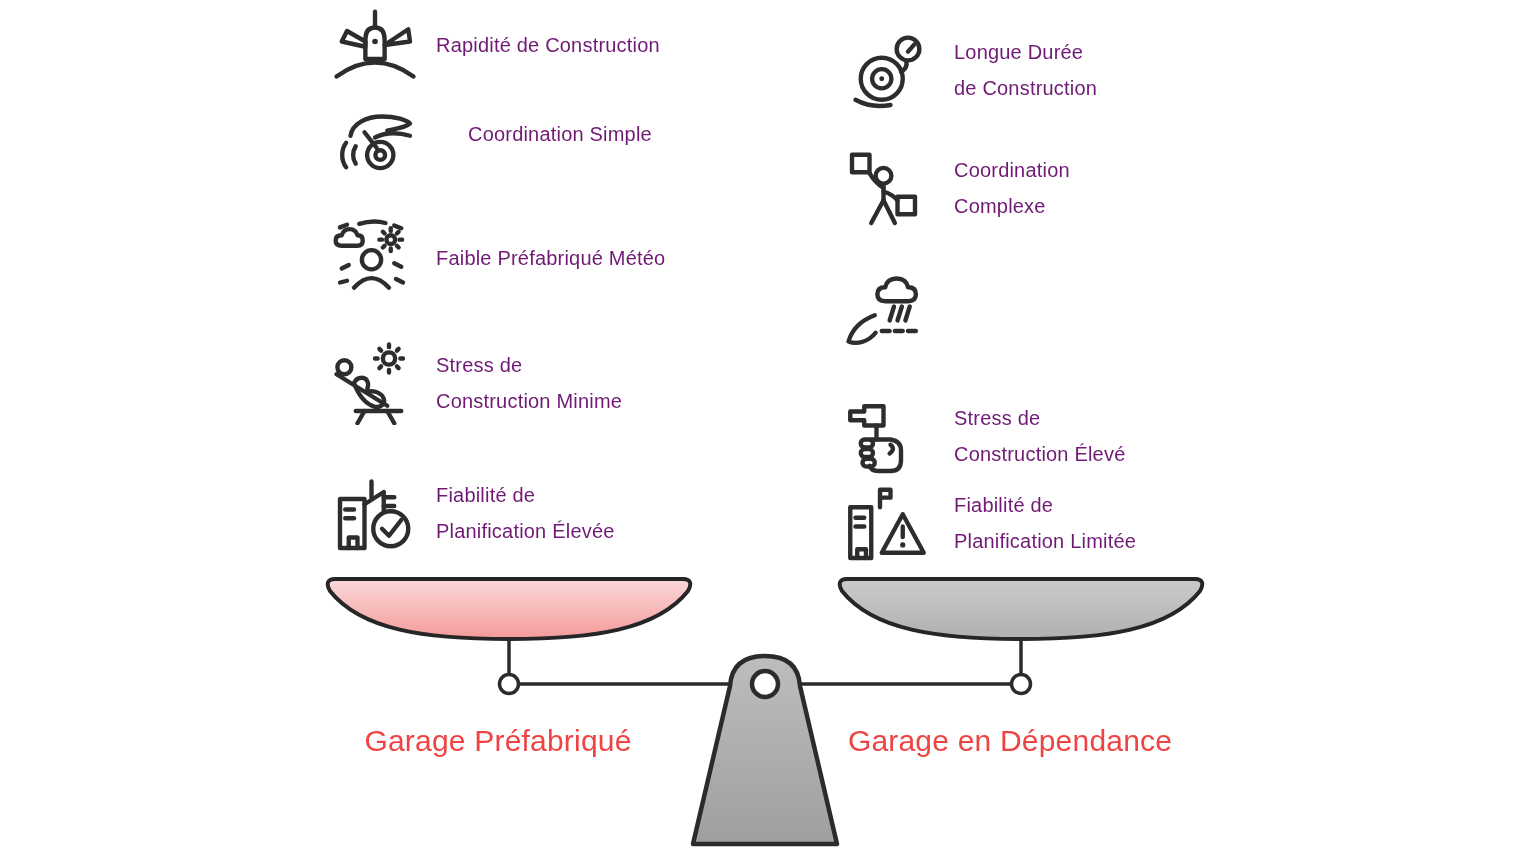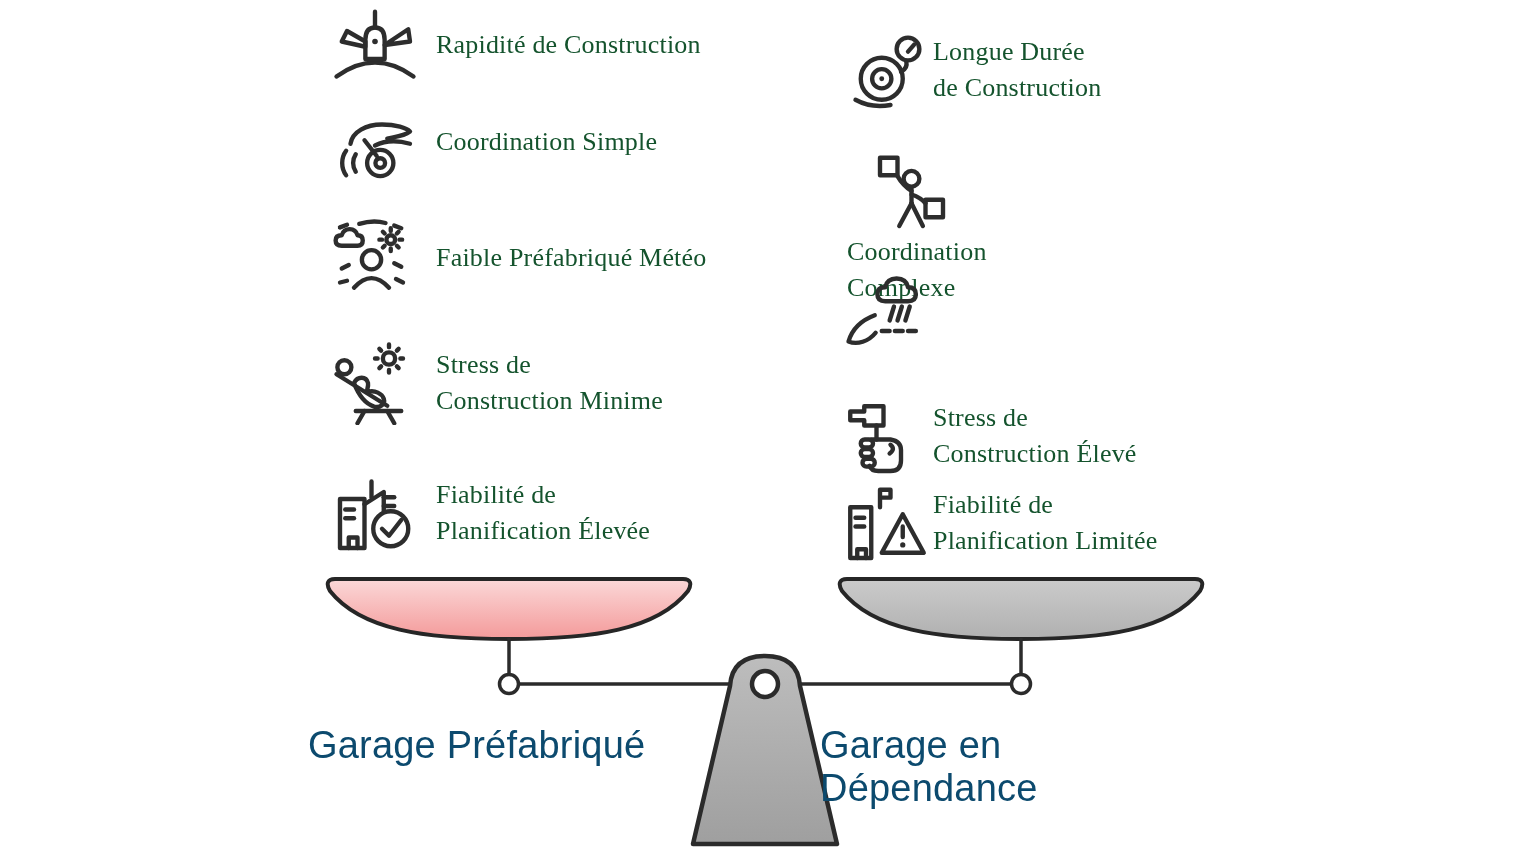--- a/index.html
+++ b/index.html
@@ -16,37 +16,36 @@
     display:flex;
     align-items:center;
   }
   .icon-box{
     width:86px;height:92px;
     flex:0 0 86px;
     display:flex;align-items:center;justify-content:center;
   }
   .icon-box svg{width:84px;height:84px;}
   .label{
-    font-size:26px;
+    font-size:20px;
     line-height:36px;
     white-space:pre-line;
-    color:#14532d;
+    color:#701a75;
     letter-spacing:0.2px;
-    font-family:Liberation Serif, serif;
   }
   .left-col .label{margin-left:18px;}
-  .right-col .label{margin-left:3px;}
+  .right-col .label{margin-left:24px;}
   .pan-svg{position:absolute;}
   .scale-overlay{position:absolute;left:480px;top:630px;}
   .side-label{
     position:absolute;
     width:380px;
-    text-align:left;
-    font-size:38px;
-    color:#0c4a6e;
+    text-align:center;
+    font-size:30px;
+    color:#ef4444;
     letter-spacing:0.2px;
   }
   .ic *{
     fill:none;
     stroke:#2d2d2d;
     stroke-width:5;
     stroke-linecap:round;
     stroke-linejoin:round;
   }
   .ic .fl{fill:#2d2d2d;stroke:none;}
@@ -62,21 +61,21 @@
       <path d="M37,64 V42 Q37,28 48,28 Q59,28 59,42 V64 Z"></path>
       <circle class="fl" cx="48" cy="44" r="3.2"></circle>
       <path d="M48,28 V10"></path>
       <path d="M37,50 L10,44 L16,32 L37,44 Z"></path>
       <path d="M59,48 L86,30 L88,44 Z"></path>
     </svg>
   </div>
   <div class="label">Rapidité de Construction</div>
 </div>
 
-<div class="item left-col" style="left:332px;top:96px;height:92px;">
+<div class="item left-col" style="left:332px;top:88px;height:92px;gap:32px;">
   <div class="icon-box">
     <svg class="ic" viewBox="0 0 96 96">
       <path d="M20,50 C22,36 38,28 56,28 C72,28 84,32 88,36 C80,42 70,42 62,44"></path>
       <path d="M88,50 C74,46 60,46 48,52"></path>
       <path d="M36,46 L50,64"></path>
       <circle cx="54" cy="72" r="15"></circle>
       <circle cx="54" cy="72" r="5.5"></circle>
       <path d="M26,62 C22,68 22,76 26,82"></path>
       <path d="M15,58 C9,66 9,78 15,86"></path>
     </svg>
@@ -149,21 +148,21 @@
       <path d="M12,82 Q30,92 52,88"></path>
       <path d="M64,50 Q72,46 70,38"></path>
       <circle cx="72" cy="24" r="13"></circle>
       <path d="M72,27 L79,19"></path>
     </svg>
   </div>
   <div class="label">Longue Durée
 de Construction</div>
 </div>
 
-<div class="item right-col" style="left:844px;top:148px;height:96px;flex-direction:column;">
+<div class="item right-col" style="left:844px;top:140px;height:96px;">
   <div class="icon-box">
     <svg class="ic" viewBox="0 0 96 96">
       <path d="M8,10 h20 v20 h-20 Z"></path>
       <path d="M60,58 h20 v20 h-20 Z"></path>
       <circle cx="44" cy="34" r="9"></circle>
       <path d="M44,44 V62"></path>
       <path d="M44,48 C38,44 32,38 28,31"></path>
       <path d="M44,52 C50,54 55,56 60,62"></path>
       <path d="M44,62 L30,88"></path>
       <path d="M44,62 L57,88"></path>

